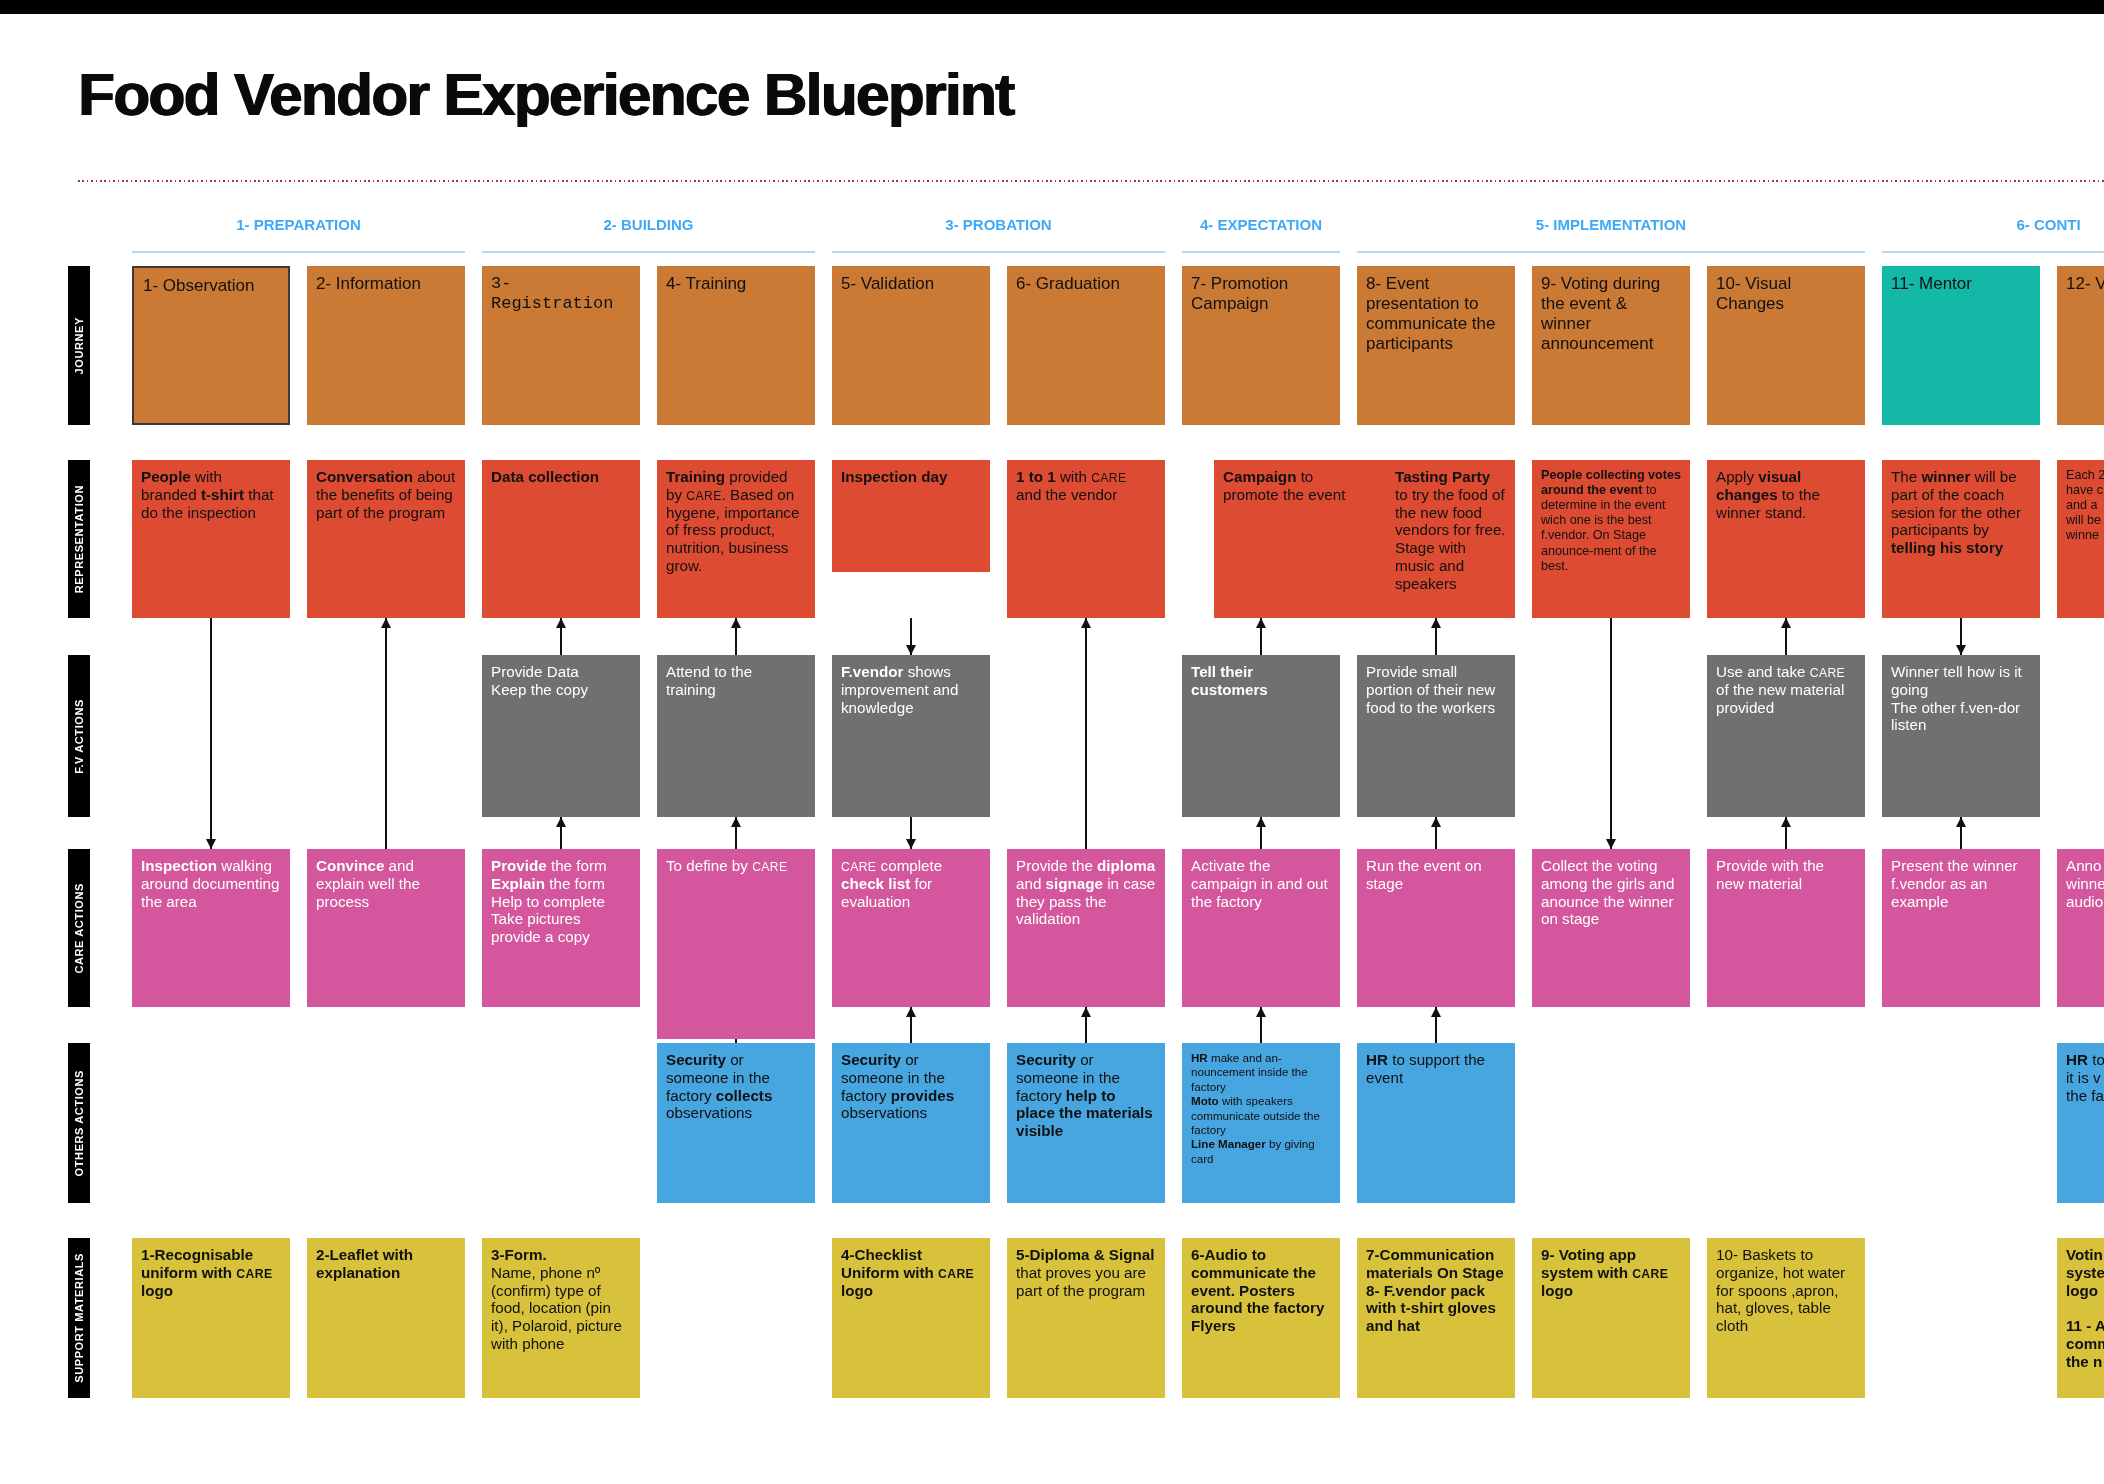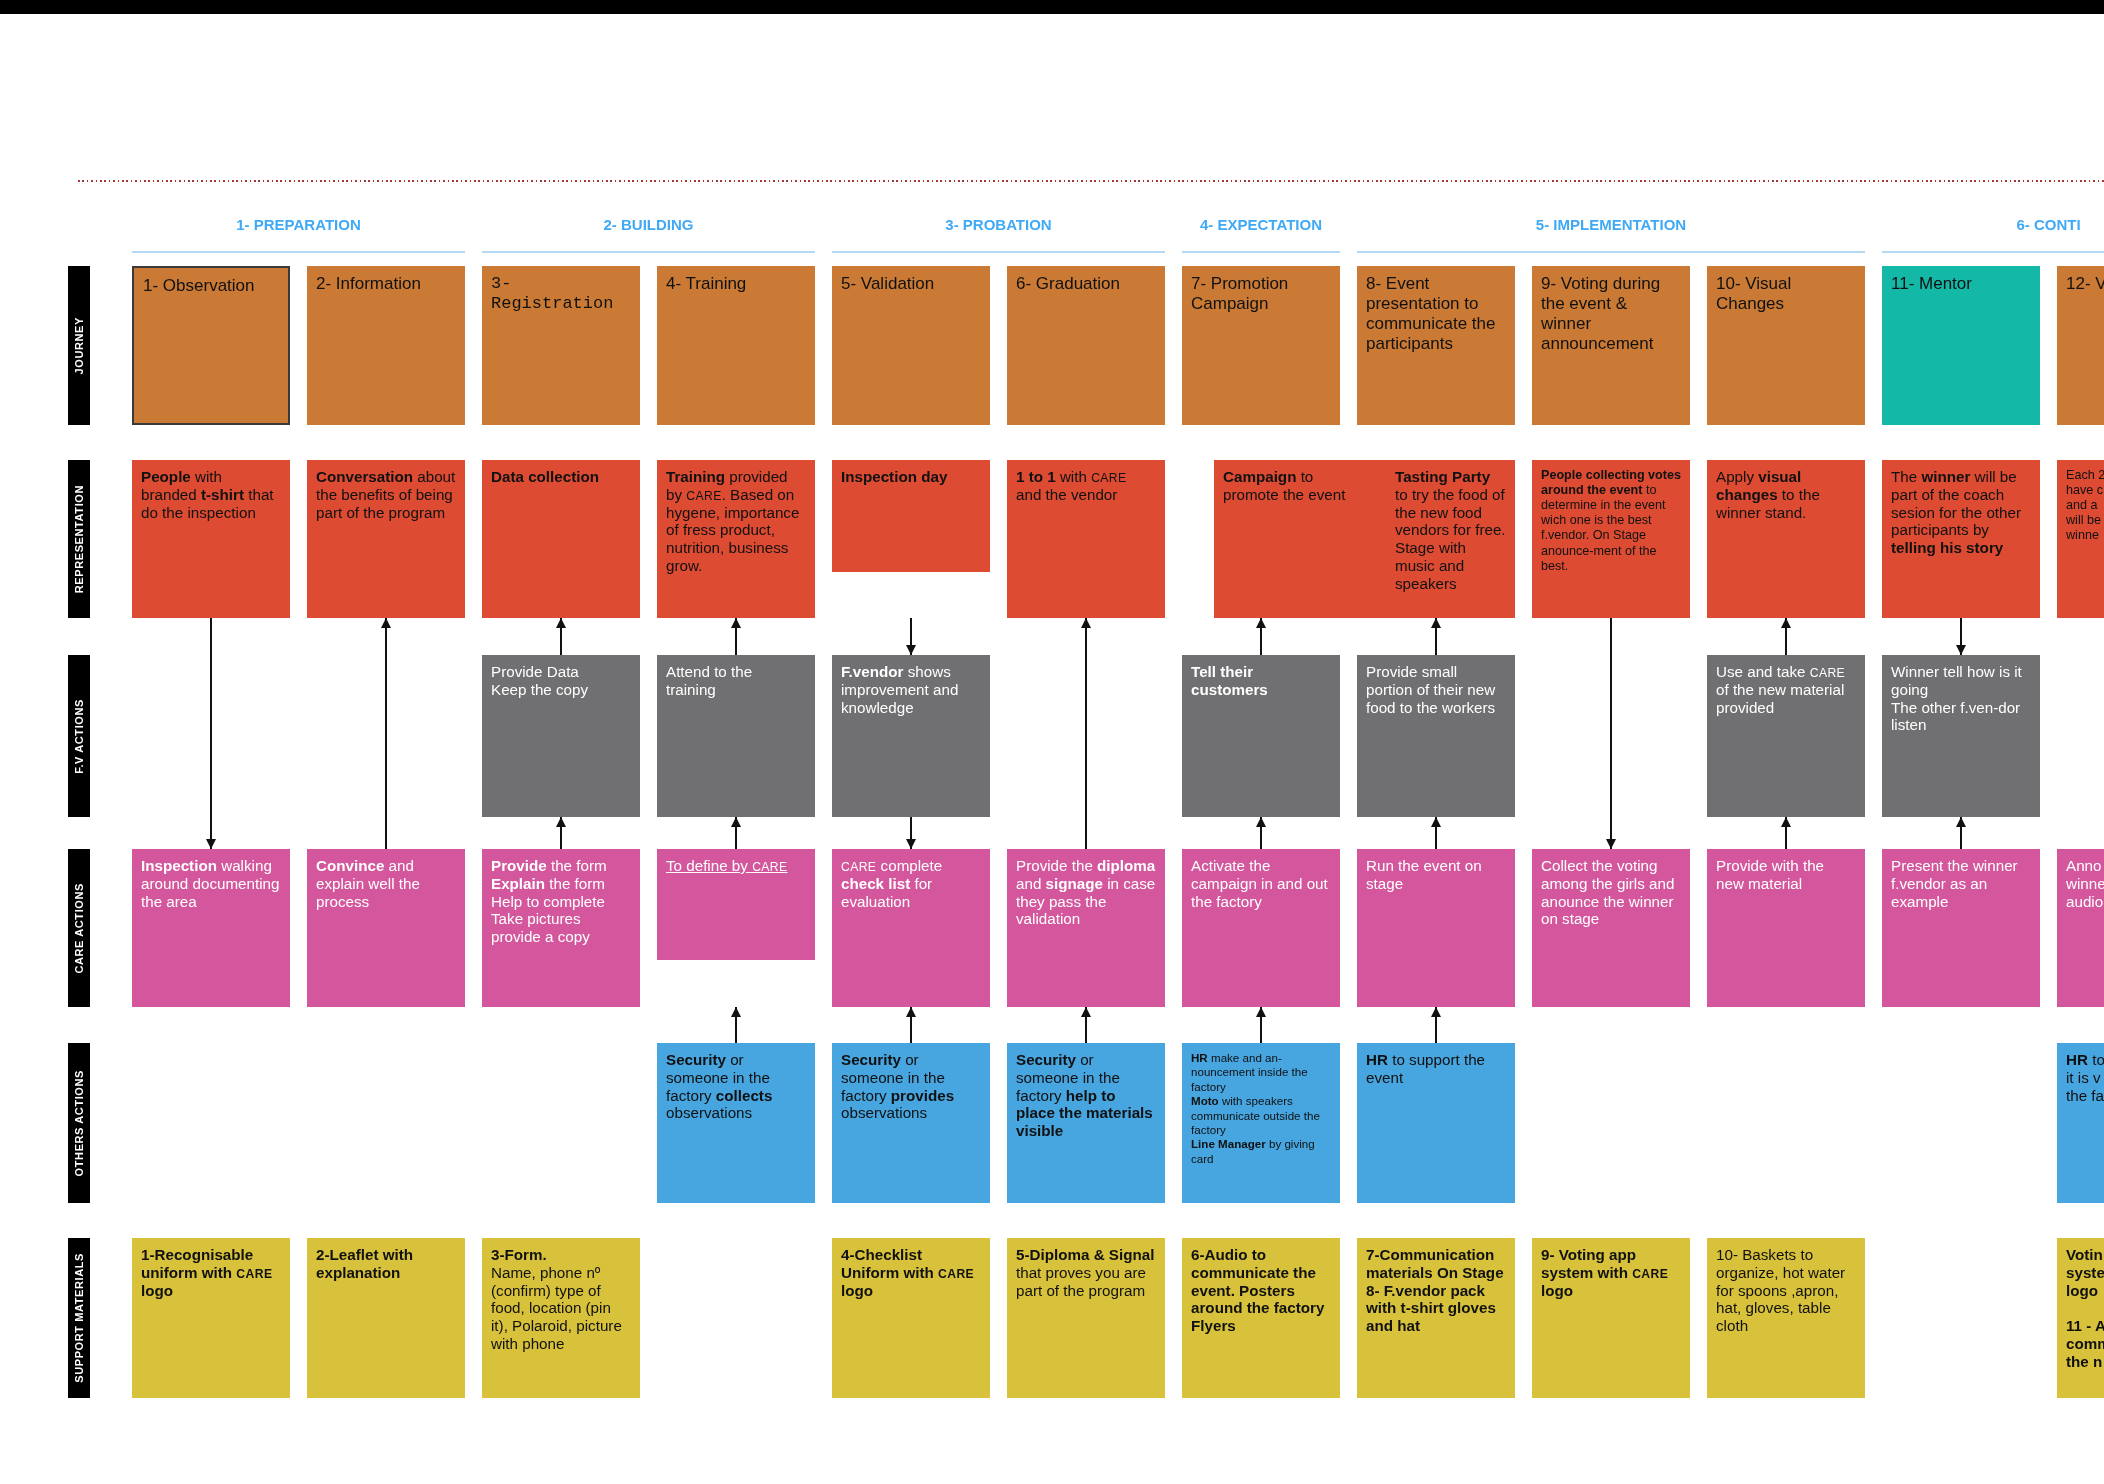--- a/index.html
+++ b/index.html
@@ -45,20 +45,21 @@
   .arrow-head { position:absolute; width:0; height:0;
     border-left:5.5px solid transparent; border-right:5.5px solid transparent; }
   .arrow-head.up   { border-bottom:10px solid #111; }
   .arrow-head.down { border-top:10px solid #111; }
 </style>
 </head>
 <body>
 
 <div id="canvas">
   <div class="topbar"></div>
+  <div class="title">Food Vendor Experience Blueprint</div>
   <div class="divider"></div>
   <div id="phases">
       <div class="phase" style="left: 132px; width: 333px; color: rgb(63, 169, 245);">
         <span class="lbl">1- PREPARATION</span>
         <div class="ul" style="background: rgb(181, 216, 243);"></div>
       </div>
       <div class="phase" style="left: 482px; width: 333px; color: rgb(63, 169, 245);">
         <span class="lbl">2- BUILDING</span>
         <div class="ul" style="background: rgb(181, 216, 243);"></div>
       </div>
@@ -185,21 +186,21 @@
       <div class="box fv light" style="left: 1707px; top: 655px; height: 162px; background: rgb(112, 112, 114);"><span>Use and take </span><span class="caps">CARE</span><span> of the new material provided</span></div>
       <div class="box fv light" style="left: 1882px; top: 655px; height: 162px; background: rgb(112, 112, 114);"><span>Winner tell how is it going
 The other  f.ven-dor listen</span></div>
       <div class="box care light" style="left: 132px; top: 849px; height: 158px; background: rgb(212, 87, 157);"><b>Inspection</b><span> walking around documenting the area</span></div>
       <div class="box care light" style="left: 307px; top: 849px; height: 158px; background: rgb(212, 87, 157);"><b>Convince</b><span> and explain well the process</span></div>
       <div class="box care light" style="left: 482px; top: 849px; height: 158px; background: rgb(212, 87, 157);"><b>Provide</b><span> the form
 </span><b>Explain</b><span> the form
 Help to complete
 Take pictures
 provide a copy</span></div>
-      <div class="box care light" style="left: 657px; top: 849px; height: 111px; background: rgb(212, 87, 157); text-decoration: underline;"><span>To define by </span><span class="caps">CARE</span></div>
+      <div class="box care light" style="left: 657px; top: 849px; height: 190px; background: rgb(212, 87, 157);"><span>To define by </span><span class="caps">CARE</span></div>
       <div class="box care light" style="left: 832px; top: 849px; height: 158px; background: rgb(212, 87, 157);"><span class="caps">CARE</span><span> complete </span><b>check list</b><span> for evaluation</span></div>
       <div class="box care light" style="left: 1007px; top: 849px; height: 158px; background: rgb(212, 87, 157);"><span>Provide the </span><b>diploma</b><span> and </span><b>signage</b><span> in case they pass the validation</span></div>
       <div class="box care light" style="left: 1182px; top: 849px; height: 158px; background: rgb(212, 87, 157);"><span>Activate the campaign in and out the factory</span></div>
       <div class="box care light" style="left: 1357px; top: 849px; height: 158px; background: rgb(212, 87, 157);"><span>Run the event on stage</span></div>
       <div class="box care light" style="left: 1532px; top: 849px; height: 158px; background: rgb(212, 87, 157);"><span>Collect the voting among the girls and anounce the winner on stage</span></div>
       <div class="box care light" style="left: 1707px; top: 849px; height: 158px; background: rgb(212, 87, 157);"><span>Provide with the new material</span></div>
       <div class="box care light" style="left: 1882px; top: 849px; height: 158px; background: rgb(212, 87, 157);"><span>Present the winner f.vendor as an example</span></div>
       <div class="box care light" style="left: 2057px; top: 849px; height: 158px; background: rgb(212, 87, 157);"><span>Anno
 winne
 audio</span></div>

